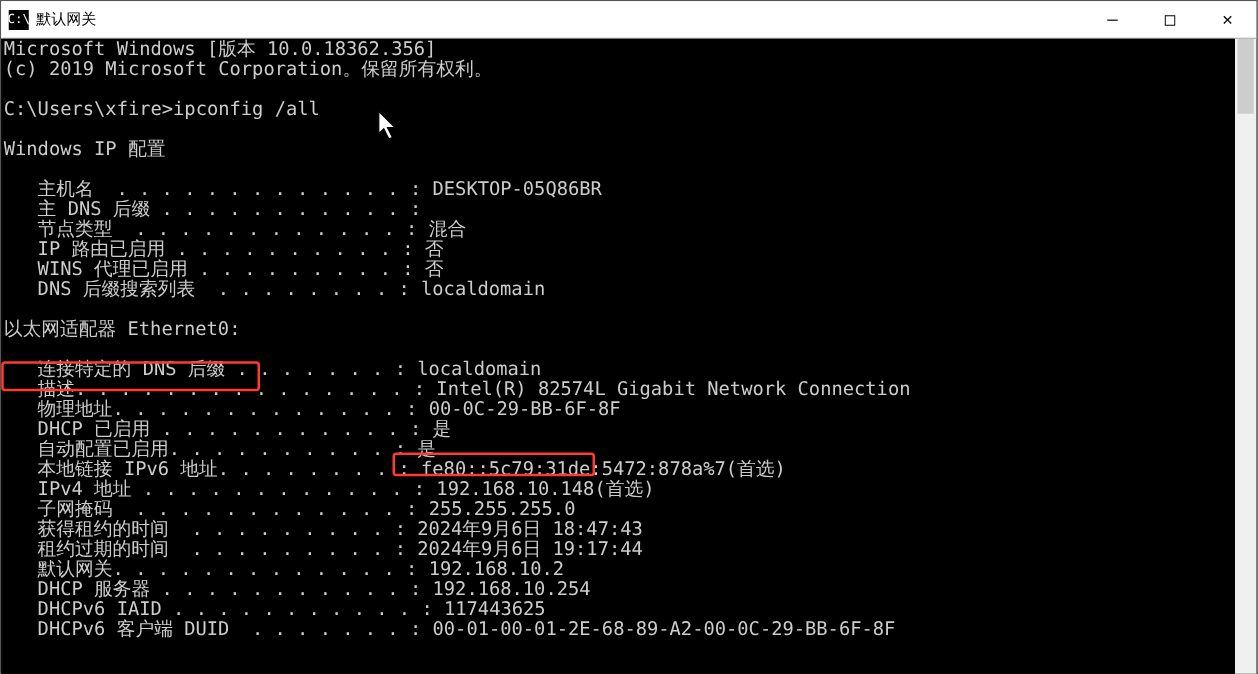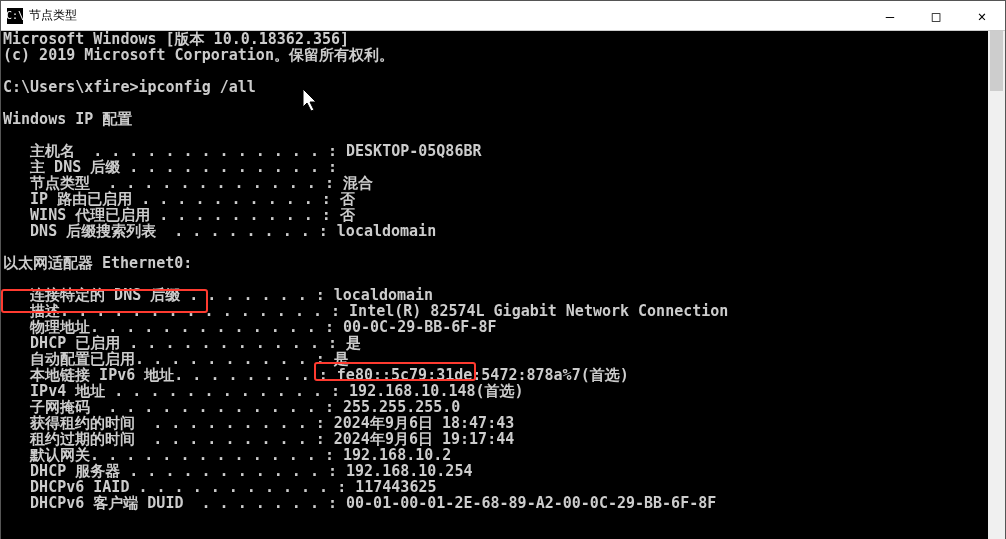--- a/index.html
+++ b/index.html
@@ -91,29 +91,29 @@
     pointer-events: none;
   }
   .hl-box {
     position: absolute;
     border: 2px solid #ff3b30;
     border-radius: 3px;
     pointer-events: none;
   }
   .hl1 { left: 0px; top: 258px; width: 207px; height: 24px; }
   .hl2 { left: 313px; top: 331px; width: 162px; height: 19px; }
-  .line { display: block; font-weight: bold; }
+  .line { display: block; }
 </style>
 </head>
 <body>
 
 <div class="window">
   <div class="titlebar">
     <div class="titlebar-icon">C:\</div>
-    <div class="titlebar-text">节点类型</div>
+    <div class="titlebar-text">默认网关</div>
     <div class="titlebar-controls">
       <div class="title-btn">—</div>
       <div class="title-btn">□</div>
       <div class="title-btn">✕</div>
     </div>
   </div>
   <div class="terminal-wrap">
     <div class="terminal" id="terminal"><span class="line">Microsoft Windows [版本 10.0.18362.356]</span><span class="line">(c) 2019 Microsoft Corporation。保留所有权利。</span><span class="line"> </span><span class="line">C:\Users\xfire&gt;ipconfig /all</span><span class="line"> </span><span class="line">Windows IP 配置</span><span class="line"> </span><span class="line">   主机名  . . . . . . . . . . . . . : DESKTOP-05Q86BR</span><span class="line">   主 DNS 后缀 . . . . . . . . . . . :</span><span class="line">   节点类型  . . . . . . . . . . . . : 混合</span><span class="line">   IP 路由已启用 . . . . . . . . . . : 否</span><span class="line">   WINS 代理已启用 . . . . . . . . . : 否</span><span class="line">   DNS 后缀搜索列表  . . . . . . . . : localdomain</span><span class="line"> </span><span class="line">以太网适配器 Ethernet0:</span><span class="line"> </span><span class="line">   连接特定的 DNS 后缀 . . . . . . . : localdomain</span><span class="line">   描述. . . . . . . . . . . . . . . : Intel(R) 82574L Gigabit Network Connection</span><span class="line">   物理地址. . . . . . . . . . . . . : 00-0C-29-BB-6F-8F</span><span class="line">   DHCP 已启用 . . . . . . . . . . . : 是</span><span class="line">   自动配置已启用. . . . . . . . . . : 是</span><span class="line">   本地链接 IPv6 地址. . . . . . . . : fe80::5c79:31de:5472:878a%7(首选)</span><span class="line">   IPv4 地址 . . . . . . . . . . . . : 192.168.10.148(首选)</span><span class="line">   子网掩码  . . . . . . . . . . . . : 255.255.255.0</span><span class="line">   获得租约的时间  . . . . . . . . . : 2024年9月6日 18:47:43</span><span class="line">   租约过期的时间  . . . . . . . . . : 2024年9月6日 19:17:44</span><span class="line">   默认网关. . . . . . . . . . . . . : 192.168.10.2</span><span class="line">   DHCP 服务器 . . . . . . . . . . . : 192.168.10.254</span><span class="line">   DHCPv6 IAID . . . . . . . . . . . : 117443625</span><span class="line">   DHCPv6 客户端 DUID  . . . . . . . : 00-01-00-01-2E-68-89-A2-00-0C-29-BB-6F-8F</span>
       
       <div class="hl-box hl1" title="以太网适配器 Ethernet0:"></div>

